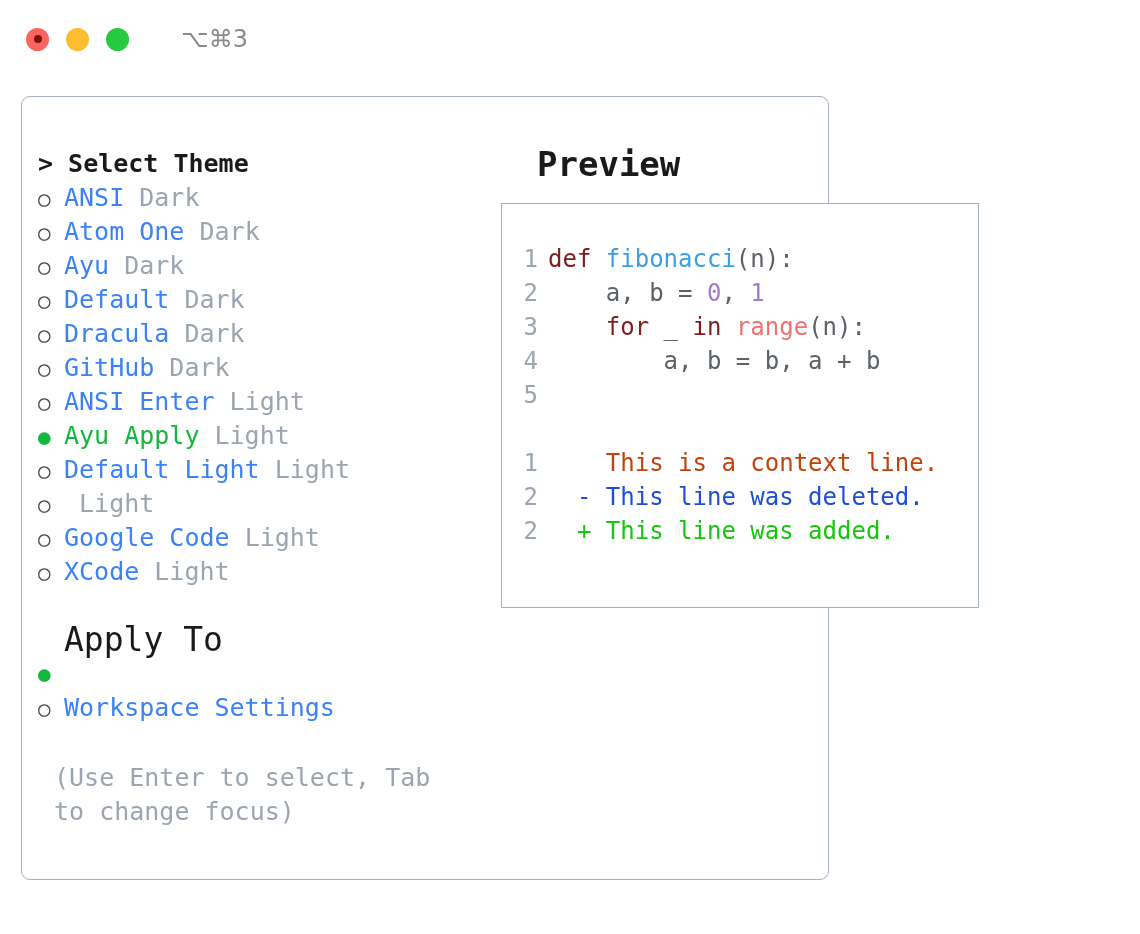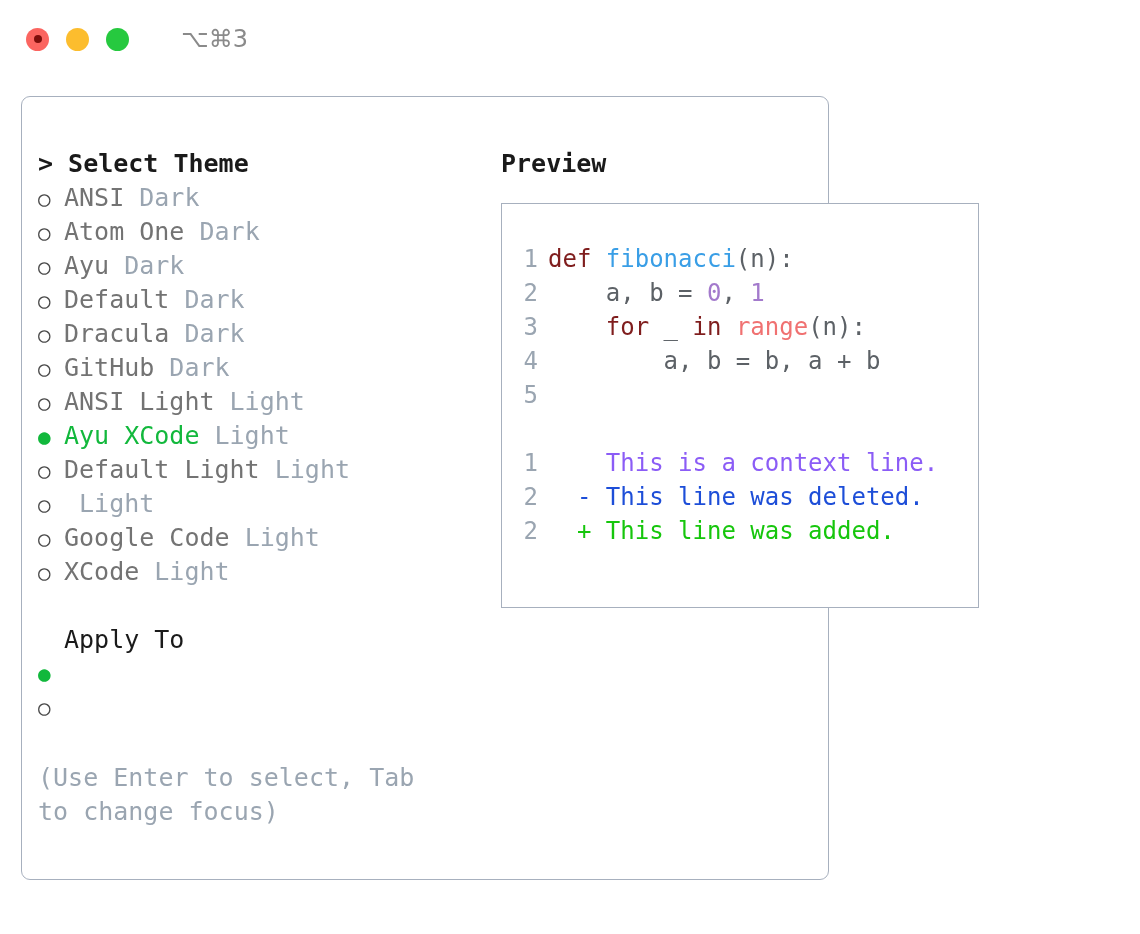--- a/index.html
+++ b/index.html
@@ -116,57 +116,59 @@
     white-space: pre;
   }
   .bullet {
     width: 26px;
     flex: 0 0 26px;
     font-size: 21px;
     color: #4a4a4a;
     line-height: 34px;
   }
   .bullet.filled { color: #12b83c; }
-  .opt-name  { color: #737373; }
+  .opt-name  { color: #3b82f6; }
   .opt-name.selected { color: #12b83c; }
   .opt-kind  { color: #9aa5b1; }
 
   .apply-title {
-    font-size: 25px;
+    font-size: 33px;
     color: #1a1a1a;
     line-height: 34px;
     padding-left: 26px;
     white-space: pre;
   }
 
   .spacer-34 { height: 34px; }
   .spacer-36 { height: 36px; }
 
   .hint {
     color: #9aa5b1;
     font-size: 25px;
     line-height: 34px;
     width: 410px;
     white-space: pre-wrap;
     word-break: break-word;
+    margin-left: 16px;
   }
 
   
   .right-col {
     position: absolute;
     left: 479px;
     top: 50px;
     width: 490px;
   }
   .preview-title {
-    font-size: 25px;
+    font-size: 34px;
     font-weight: bold;
     color: #1a1a1a;
     line-height: 34px;
     white-space: pre;
+    margin-left: 36px;
   }
   .preview-box {
     margin-top: 22px;
     width: 478px;
     height: 405px;
     border: 1.5px solid #a7b0be;
     background: #ffffff;
     box-sizing: border-box;
     padding: 38px 0 0 0;
   }
@@ -190,21 +192,21 @@
   .code-text { white-space: pre; }
 
   .tok-kw      { color: #7f1d1d; }
   .tok-fn      { color: #399ee6; }
   .tok-num     { color: #a37acc; }
   .tok-builtin { color: #f07171; }
   .tok-plain   { color: #5c6166; }
 
   .blank-line { height: 34px; }
 
-  .diff-ctx { color: #8b5cf6; }
+  .diff-ctx { color: #c2410c; }
   .diff-del { color: #1d4ed8; }
   .diff-add { color: #16c60c; }
 </style>
 </head>
 <body>
 
 <div class="app-window">
 
   <div class="titlebar">
     <div class="traffic-lights">
@@ -223,34 +225,34 @@
       <div class="left-col">
         <div class="section-title">&gt; Select Theme</div>
 
         <div class="opt-list" id="theme-list">
             <div class="opt-row"><span class="bullet">○</span><span class="opt-name">ANSI</span><span class="opt-kind"> Dark</span></div>
             <div class="opt-row"><span class="bullet">○</span><span class="opt-name">Atom One</span><span class="opt-kind"> Dark</span></div>
             <div class="opt-row"><span class="bullet">○</span><span class="opt-name">Ayu</span><span class="opt-kind"> Dark</span></div>
             <div class="opt-row"><span class="bullet">○</span><span class="opt-name">Default</span><span class="opt-kind"> Dark</span></div>
             <div class="opt-row"><span class="bullet">○</span><span class="opt-name">Dracula</span><span class="opt-kind"> Dark</span></div>
             <div class="opt-row"><span class="bullet">○</span><span class="opt-name">GitHub</span><span class="opt-kind"> Dark</span></div>
-            <div class="opt-row"><span class="bullet">○</span><span class="opt-name">ANSI Light</span><span class="opt-kind"> Light</span></div>
-            <div class="opt-row"><span class="bullet filled">●</span><span class="opt-name selected">Ayu XCode</span><span class="opt-kind"> Light</span></div>
+            <div class="opt-row"><span class="bullet">○</span><span class="opt-name">ANSI Enter</span><span class="opt-kind"> Light</span></div>
+            <div class="opt-row"><span class="bullet filled">●</span><span class="opt-name selected">Ayu Apply</span><span class="opt-kind"> Light</span></div>
             <div class="opt-row"><span class="bullet">○</span><span class="opt-name">Default Light</span><span class="opt-kind"> Light</span></div>
             <div class="opt-row"><span class="bullet">○</span><span class="opt-kind"> Light</span></div>
             <div class="opt-row"><span class="bullet">○</span><span class="opt-name">Google Code</span><span class="opt-kind"> Light</span></div>
             <div class="opt-row"><span class="bullet">○</span><span class="opt-name">XCode</span><span class="opt-kind"> Light</span></div>
           </div>
 
         <div class="spacer-34"></div>
 
         <div class="apply-title">Apply To</div>
         <div class="opt-list" id="apply-list">
             <div class="opt-row"><span class="bullet filled">●</span></div>
-            <div class="opt-row"><span class="bullet">○</span></div>
+            <div class="opt-row"><span class="bullet">○</span><span class="opt-name">Workspace Settings</span></div>
           </div>
 
         <div class="spacer-36"></div>
 
         <div class="hint">(Use Enter to select, Tab to change focus)</div>
       </div>
 
       <div class="right-col">
         <div class="preview-title">Preview</div>
         <div class="preview-box">

